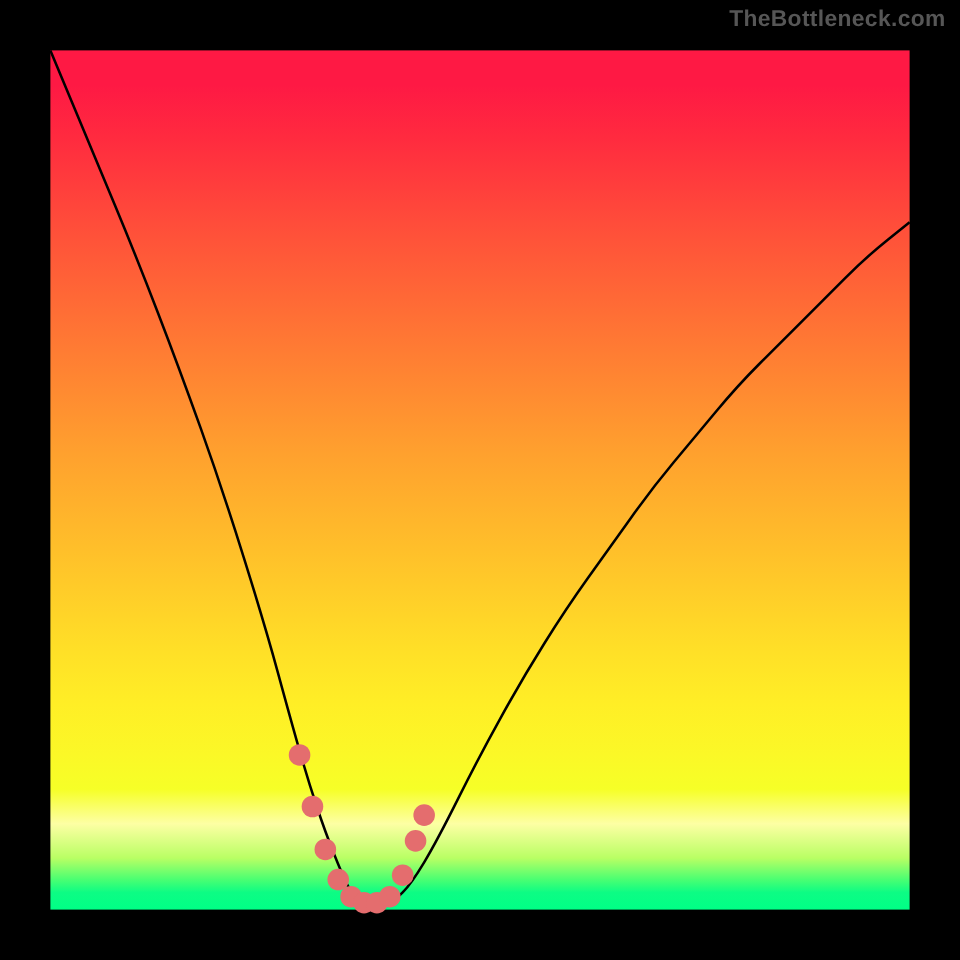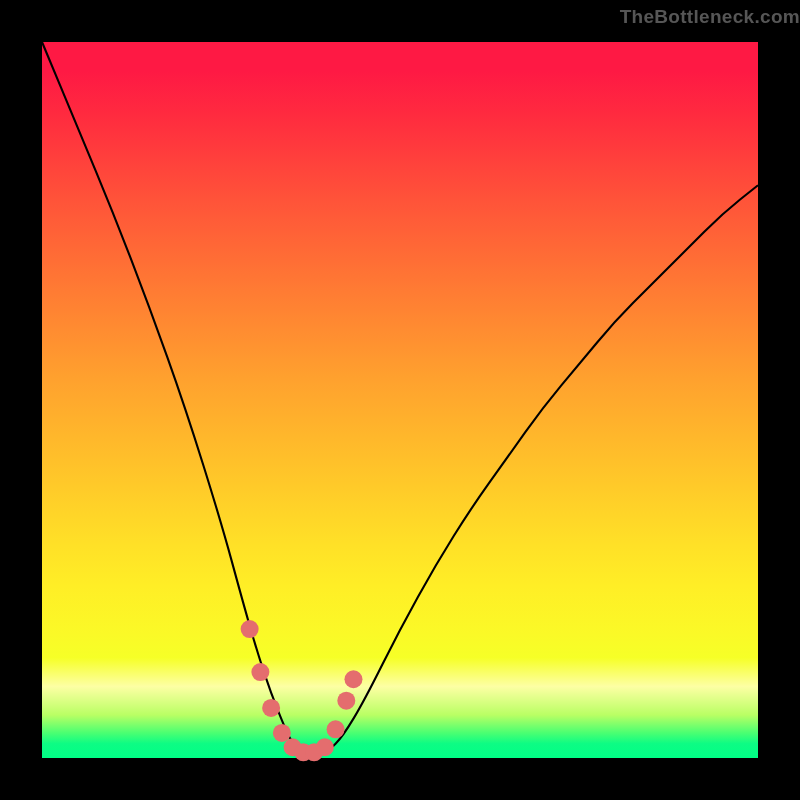--- a/index.html
+++ b/index.html
@@ -40,21 +40,21 @@
       #fdffa4 90%,
       #b9ff64 94%,
       #4aff72 96.5%,
       #0dfc84 98%,
       #00ff86 100%
     );
   }
   .watermark {
     position: absolute;
     top: 6px;
-    right: 0;
+    right: 12px;
     font-size: 19px;
     font-weight: 600;
     color: #565656;
     letter-spacing: 0.3px;
     user-select: none;
     text-align: center;
   }
   svg.curve {
     position: absolute;
     left: 0;

